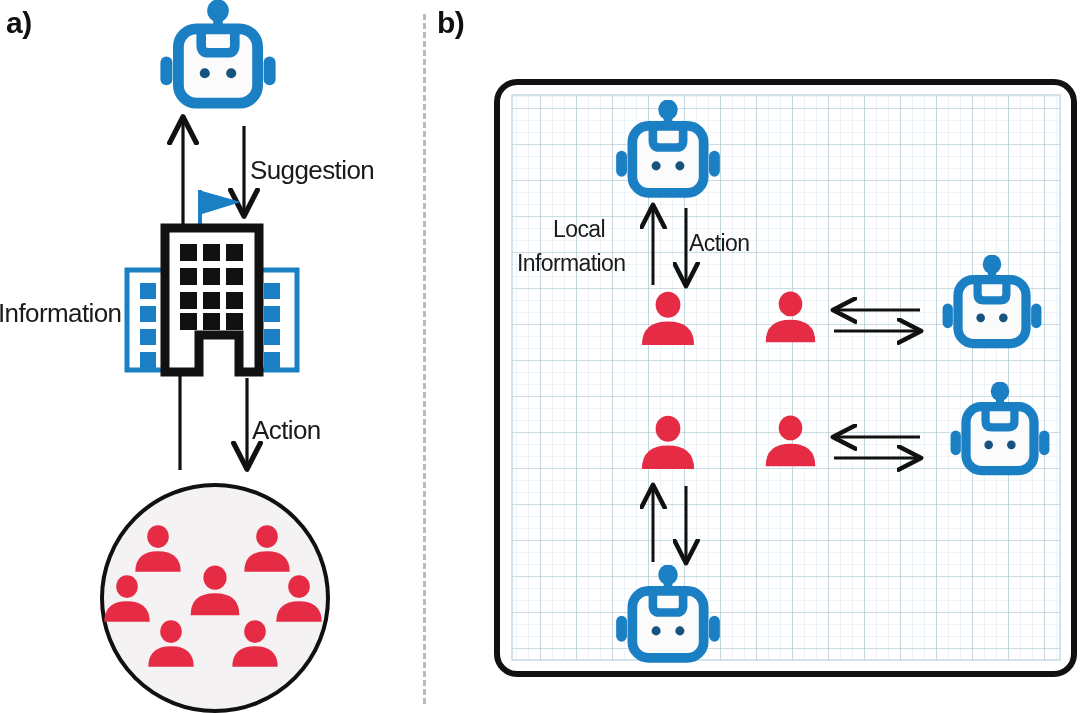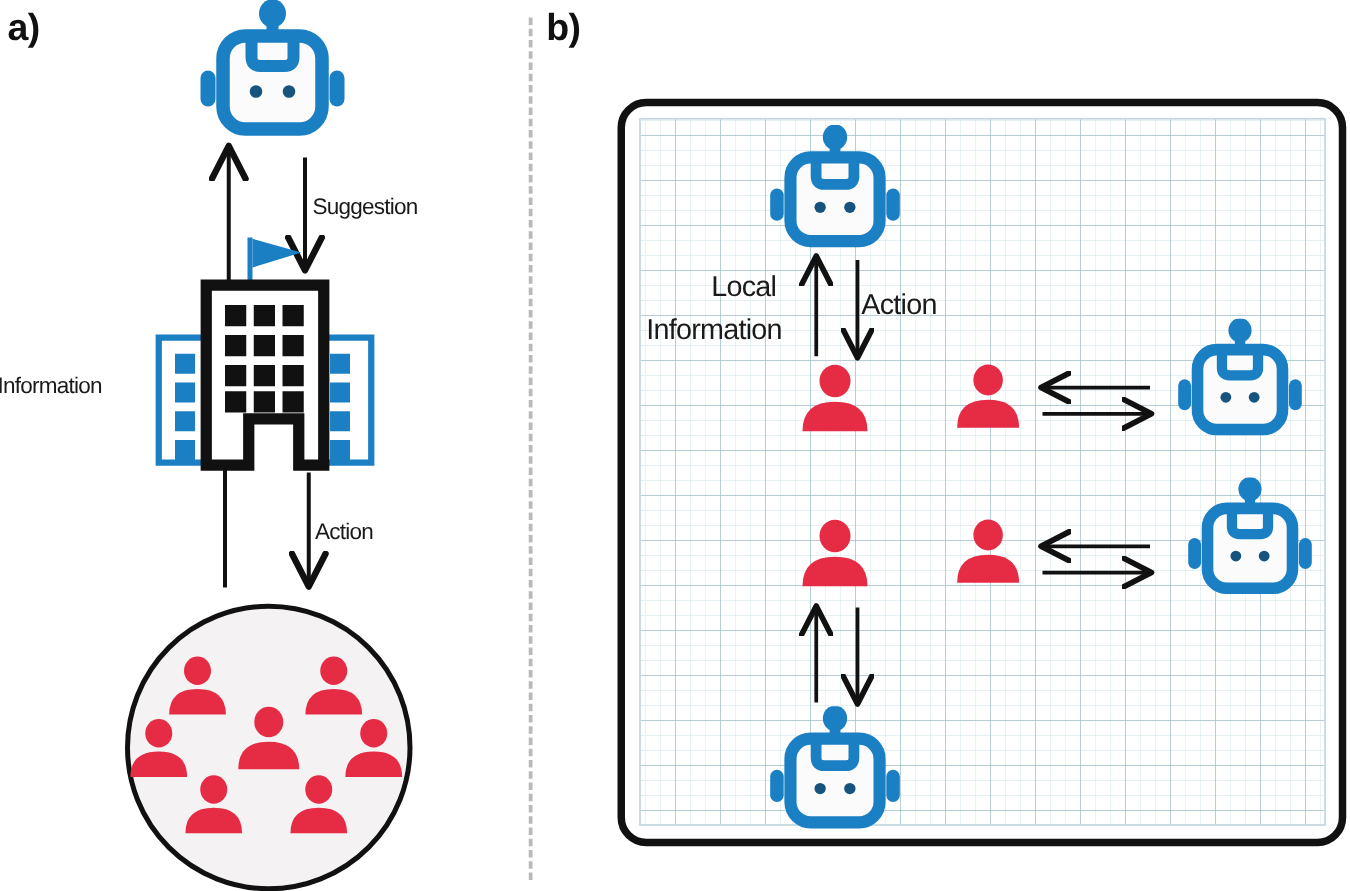--- a/index.html
+++ b/index.html
@@ -33,34 +33,34 @@
     left: 423px;
     top: 14px;
     width: 0;
     height: 690px;
     border-left: 3px dashed #b9b9b9;
   }
 
   .edge-text {
     position: absolute;
     font-family: "Liberation Sans", sans-serif;
-    font-size: 18px;
+    font-size: 26px;
     color: #1a1a1a;
     white-space: nowrap;
     letter-spacing: -0.6px;
   }
   .edge-text.small {
     font-size: 23px;
   }
 
   #txt-suggestion { left: 250px; top: 155px; }
   #txt-information { left: -2px;  top: 298px; }
   #txt-action-a   { left: 252px; top: 415px; }
 
-  #txt-local       { left: 553px; top: 216px; margin-left: 16px; }
+  #txt-local       { left: 553px; top: 216px; }
   #txt-localinfo   { left: 517px; top: 250px; }
   #txt-action-b    { left: 689px; top: 230px; }
 
   svg { display: block; }
   .svg-layer {
     position: absolute;
     left: 0;
     top: 0;
   }
 </style>

